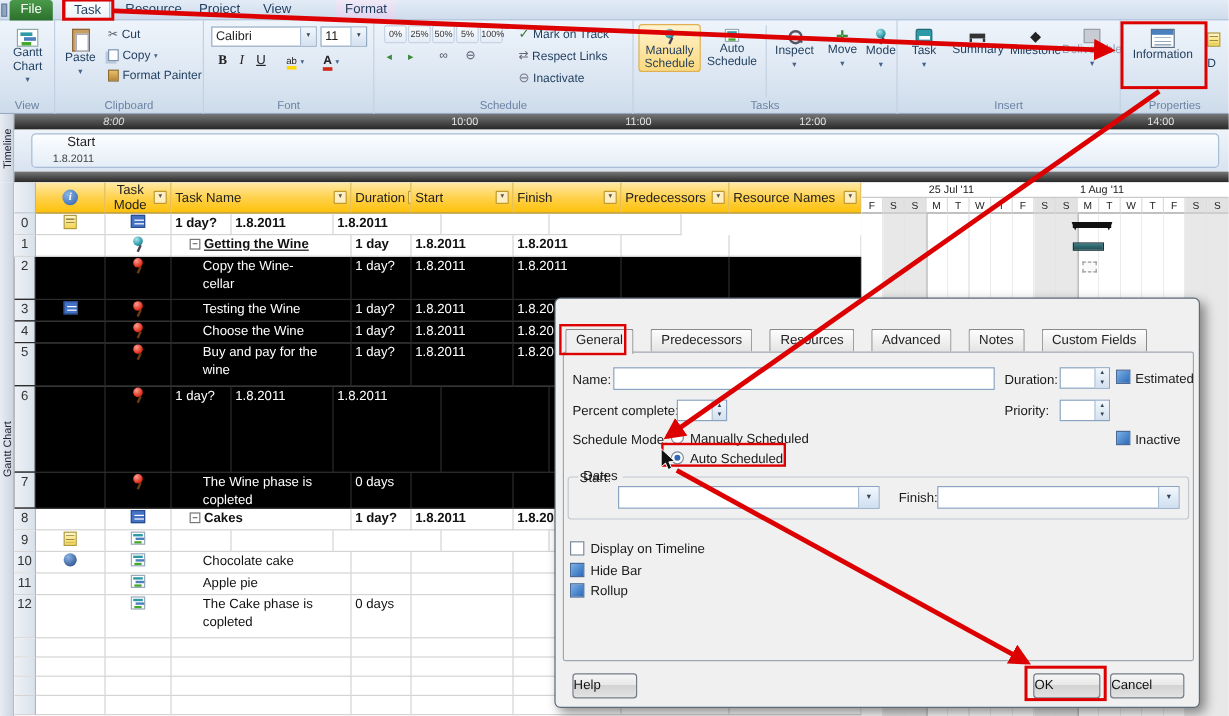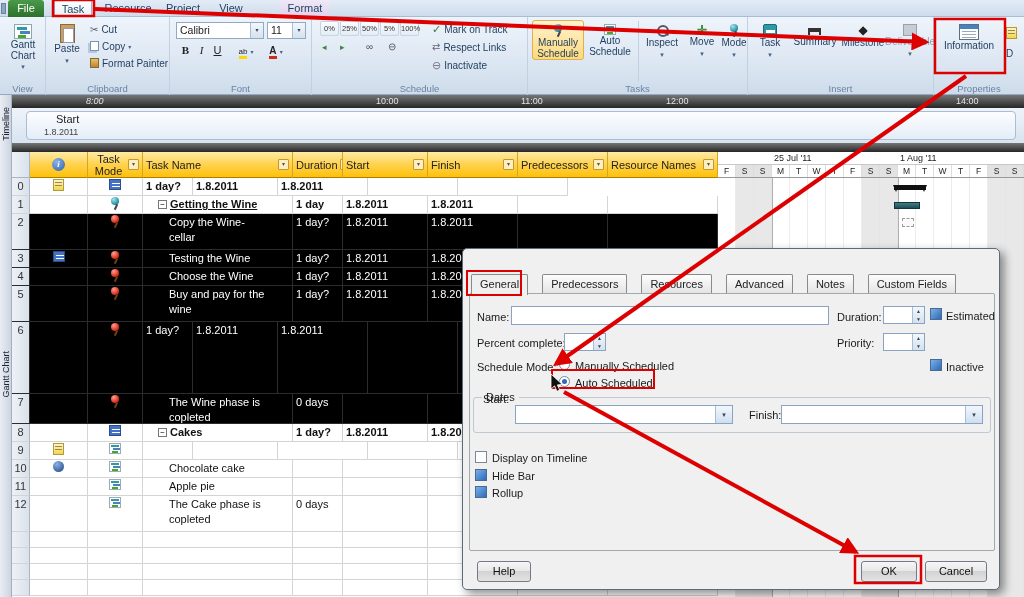--- a/index.html
+++ b/index.html
@@ -139,21 +139,21 @@
 .spin{position:absolute;width:42px;height:18px;border:1px solid #8aa3c0;background:#fff}
 .spin .ud{position:absolute;right:0;top:0;width:12px;height:100%;border-left:1px solid #a9bed4;background:linear-gradient(#f2f7fc,#d4e1ef);font-size:5px;line-height:8px;text-align:center;color:#345}
 .dcombo{position:absolute;height:19px;border:1px solid #8aa3c0;background:#fff}
 .dcombo .dd{position:absolute;right:0;top:0;width:17px;height:100%;border-left:1px solid #a9bed4;background:linear-gradient(#f2f7fc,#cfdff0);text-align:center;font-size:7px;line-height:17px;color:#345}
 .cb{position:absolute;width:12px;height:12px;border:1px solid #7a8a9a;background:#fff}
 .cb.filled{background:linear-gradient(135deg,#7ab0e8,#2d6ab8);border-color:#4a6a94}
 .rad{position:absolute;width:11px;height:11px;border:1px solid #7a8a9a;border-radius:50%;background:#fff}
 .rad.on::after{content:"";position:absolute;left:2px;top:2px;width:5px;height:5px;border-radius:50%;background:#2d6ab8}
 .groupbox{position:absolute;border:1px solid #c0c8d0;border-radius:3px}
 .groupbox .legend{position:absolute;left:8px;top:-7px;background:#f0f0f0;padding:0 4px;font-size:11px;color:#1a1a1a}
-.btn{position:absolute;height:21px;border:1px solid #747b86;border-radius:3px;background:linear-gradient(#f6f6f6,#e8e8e8 45%,#d2d2d2 46%,#e2e2e2);font-size:11px;text-align:center;line-height:19px;color:#111}
+.btn{position:absolute;height:21px;border:1px solid #747b86;border-radius:3px;background:linear-gradient(#f6f6f6,#e8e8e8 45%,#d2d2d2 46%,#e2e2e2);font-size:11px;line-height:19px;color:#111}
 
 
 #annot{position:absolute;inset:0;width:1024px;height:597px;z-index:900;pointer-events:none}
 </style>
 </head>
 <body>
 
 <div id="page">
 
   <div id="tab-row">

